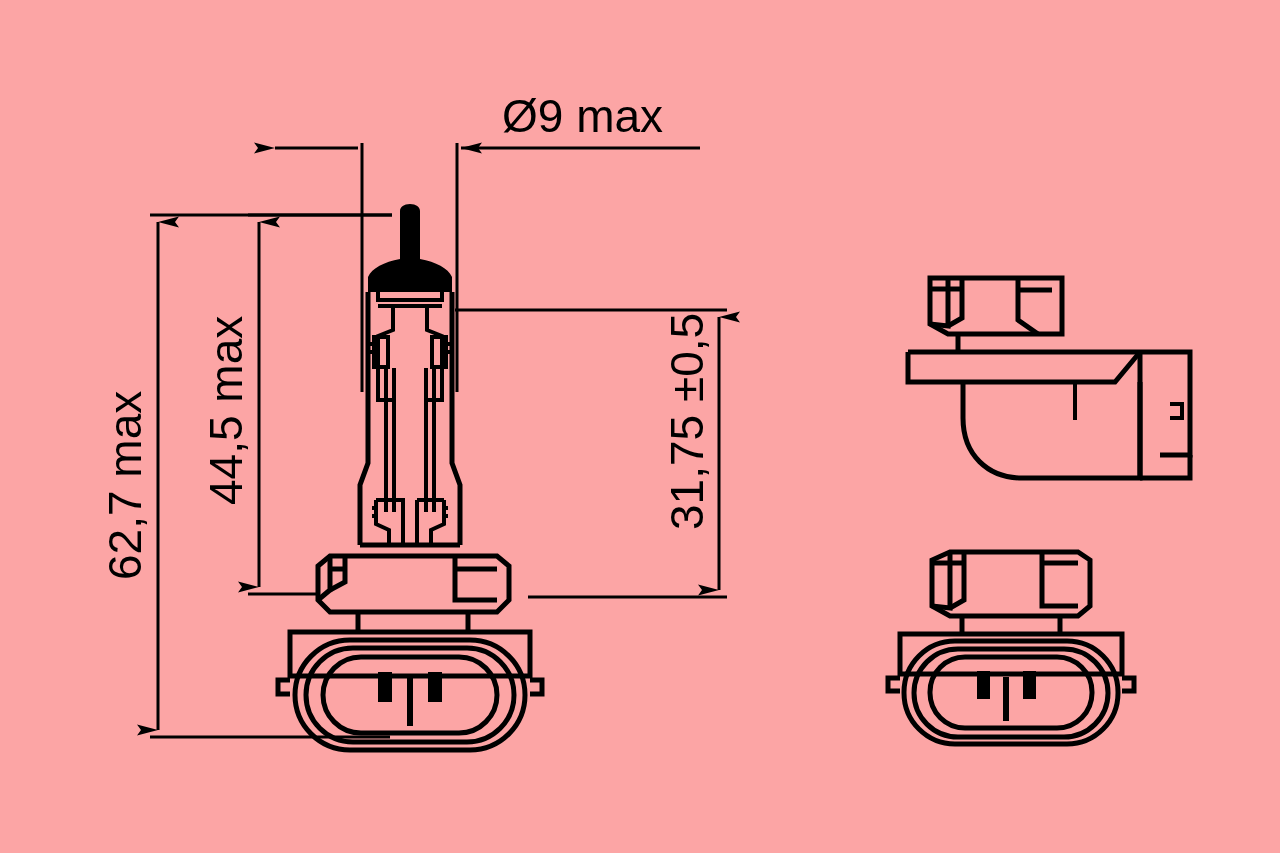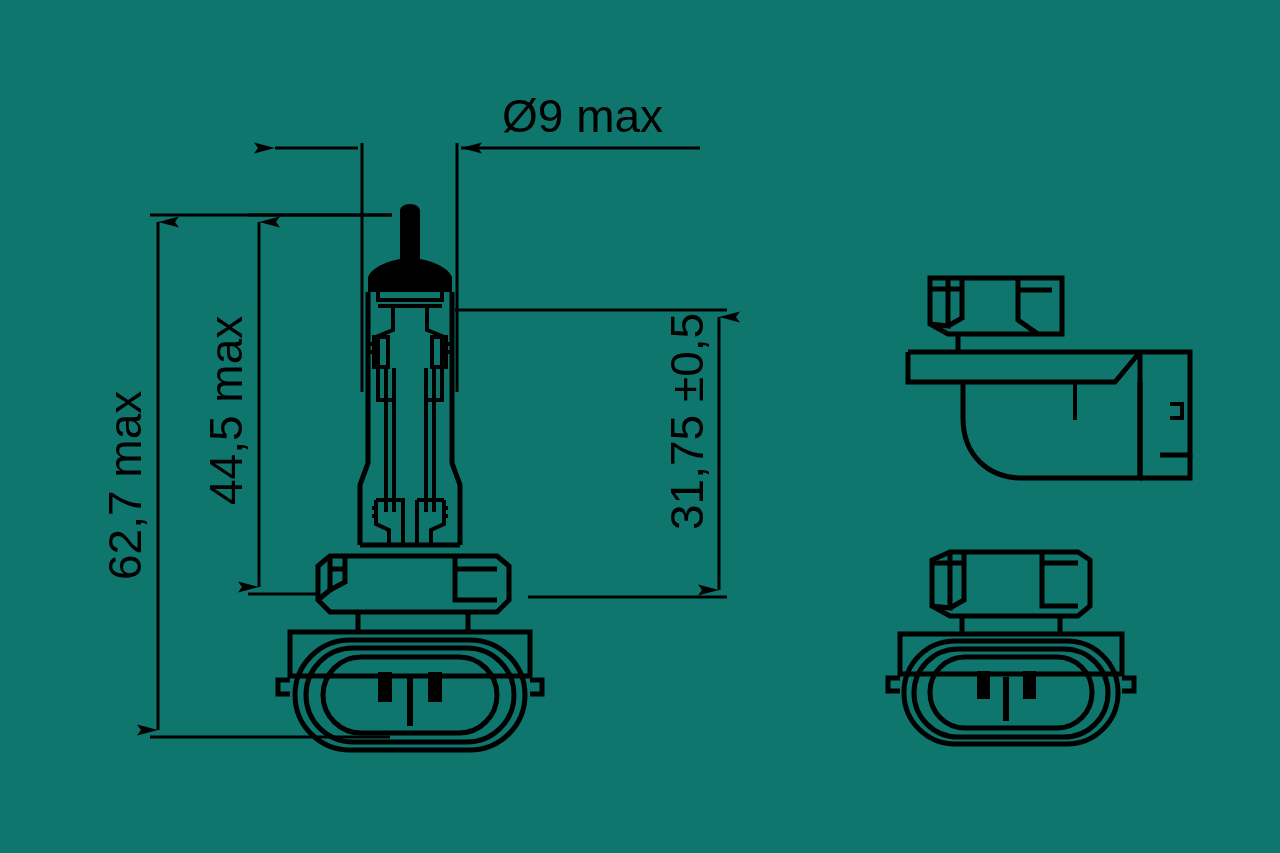--- a/index.html
+++ b/index.html
@@ -8,21 +8,21 @@
     padding: 0;
     background: #ffffff;
   }
   body {
     font-family: "Liberation Sans", sans-serif;
   }
   #stage {
     position: relative;
     width: 1280px;
     height: 853px;
-    background: #0f766e;
+    background: #fca5a5;
     overflow: hidden;
   }
   #drawing {
     position: absolute;
     top: 0;
     left: 0;
     width: 1280px;
     height: 853px;
   }
   text.dim {

